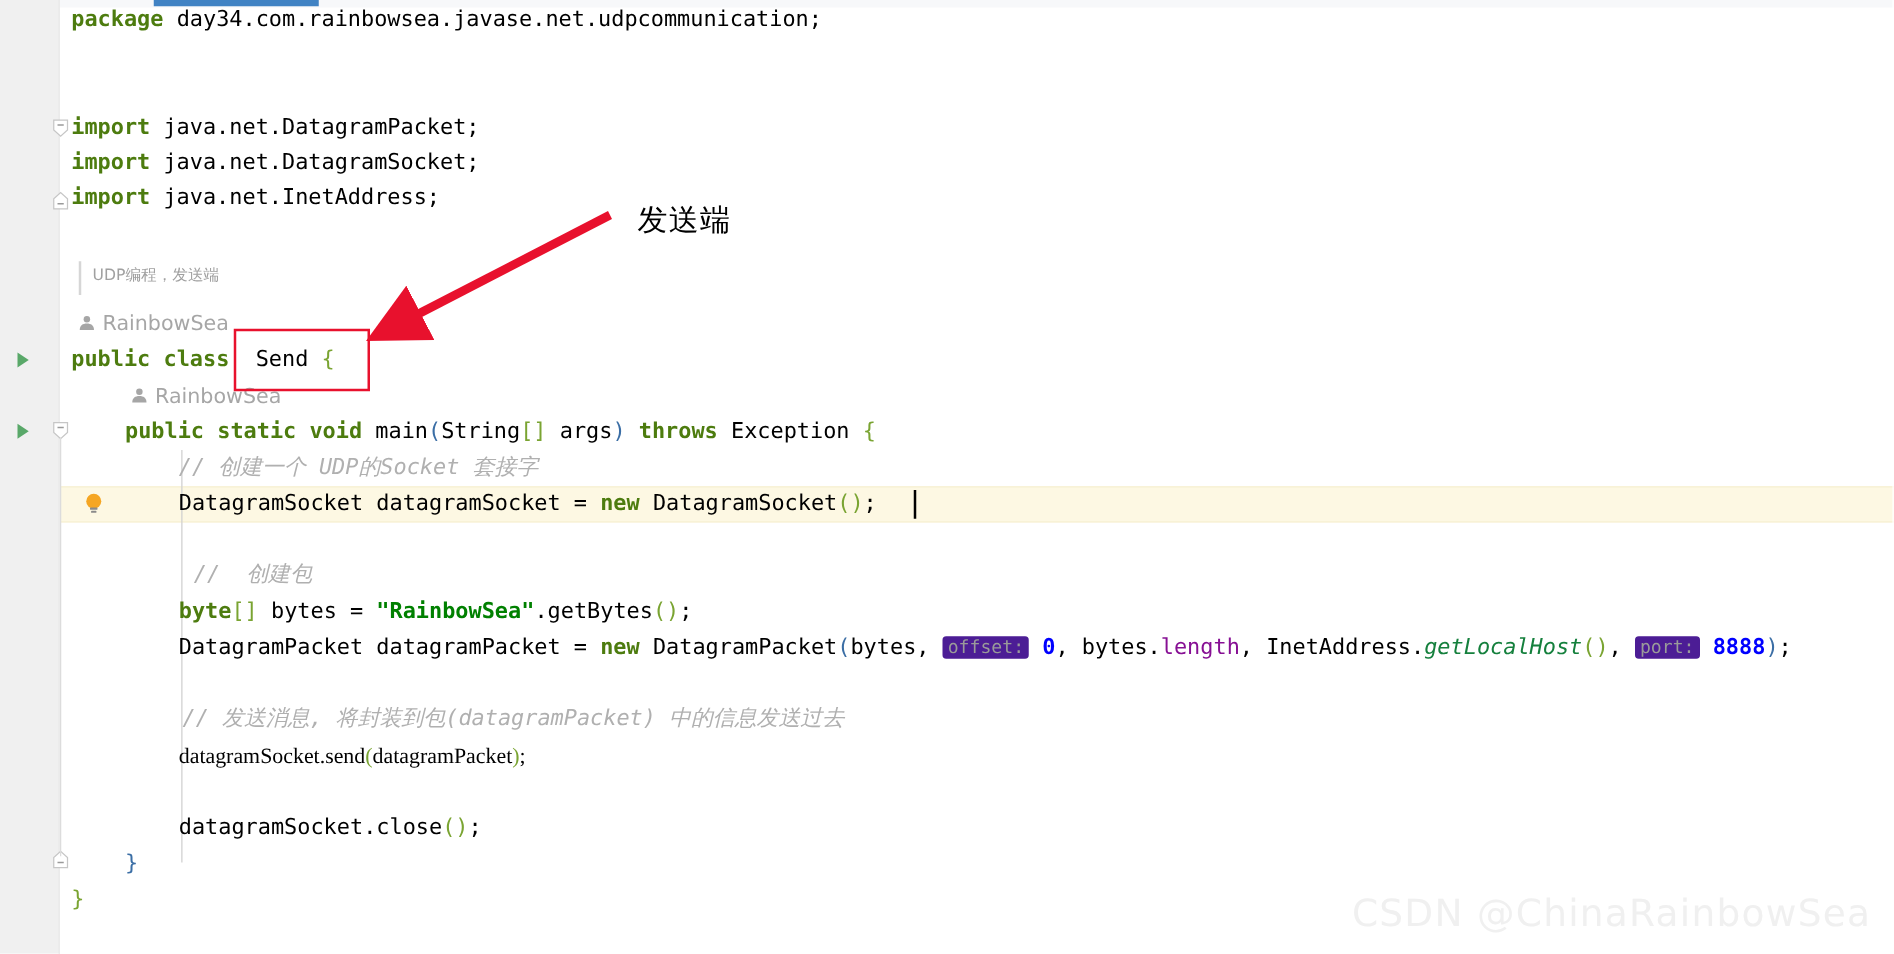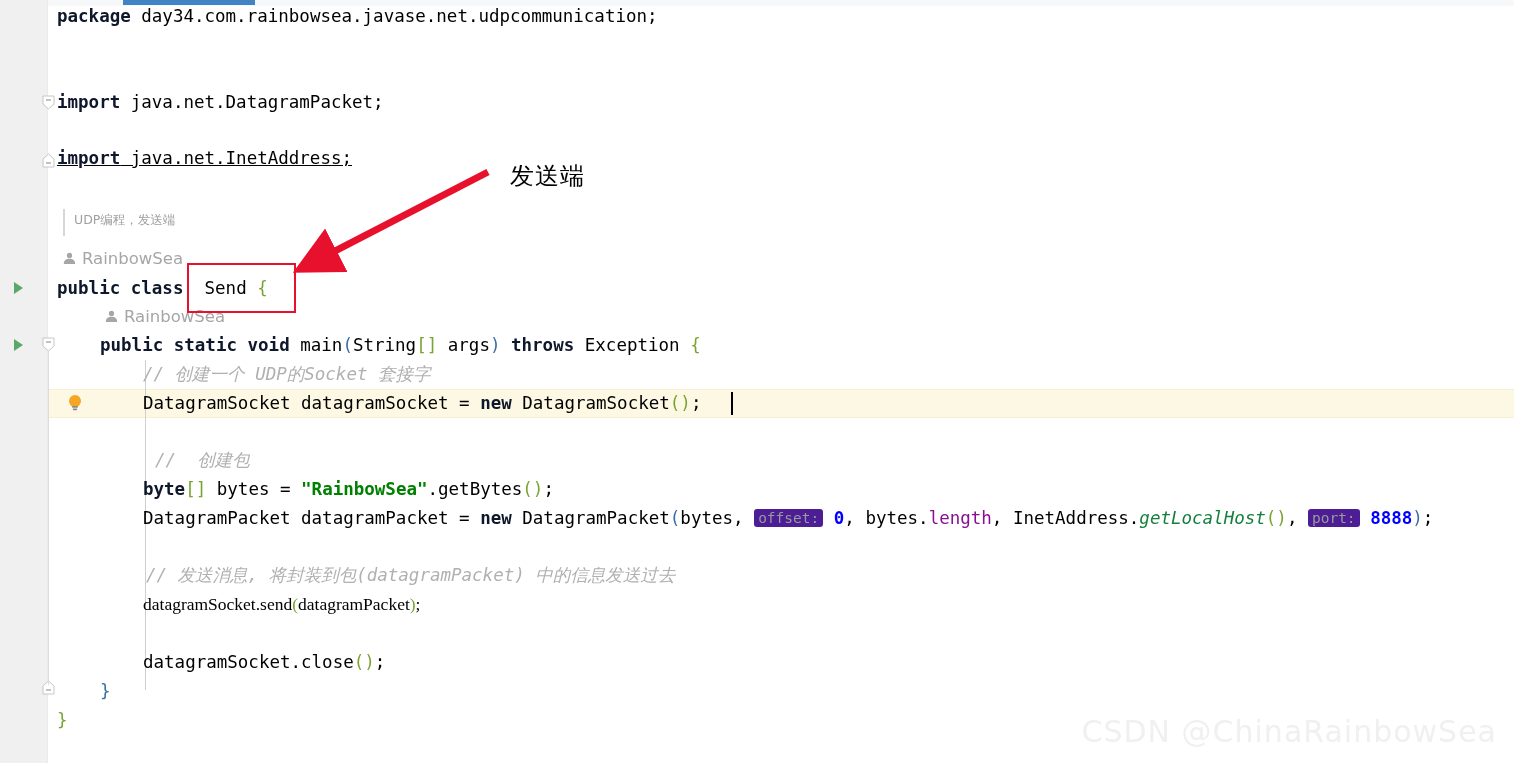--- a/index.html
+++ b/index.html
@@ -27,21 +27,21 @@
     white-space:pre;
   }
   .line{position:absolute;left:0;height:28px;white-space:pre;}
 
   
   .caret-line{position:absolute;left:0;top:389px;width:1515px;height:29px;background:#fdf8e3;}
   .caret-line-top{position:absolute;left:0;top:389px;width:1515px;height:1px;background:#f6efd2;}
   .caret-line-bot{position:absolute;left:0;top:417px;width:1515px;height:1px;background:#f6efd2;}
 
   
-  .kw{color:#0f172a;font-weight:bold;}
+  .kw{color:#4d7c0f;font-weight:bold;}
   .str{color:#008000;font-weight:bold;}
   .num{color:#0000ff;font-weight:bold;}
   .cmt{color:#b0b0b0;font-style:italic;}
   .brkt-g{color:#7aa432;}
   .brkt-b{color:#3b6ea5;}
   .fld{color:#871094;margin-top:23px;}
   .mth{color:#15803d;font-style:italic;}
   .plain{color:#000000;}
 
   
@@ -170,21 +170,22 @@
     <span>RainbowSea</span>
   </div>
 
   <div class="code">
 
     
     <div class="line" style="top:2px;left:9px;"><span class="kw">package</span><span class="plain"> day34.com.rainbowsea.javase.net.udpcommunication;</span></div>
 
     
     <div class="line" style="top:88px;left:9px;"><span class="kw">import</span><span class="plain"> java.net.DatagramPacket;</span></div>
-    <div class="line" style="top:144px;left:9px;text-decoration:underline;"><span class="kw">import</span><span class="plain"> java.net.InetAddress;</span></div>
+    <div class="line" style="top:116px;left:9px;"><span class="kw">import</span><span class="plain"> java.net.DatagramSocket;</span></div>
+    <div class="line" style="top:144px;left:9px;"><span class="kw">import</span><span class="plain"> java.net.InetAddress;</span></div>
 
     
     <div class="line" style="top:274px;left:9px;"><span class="kw">public</span><span class="plain"> </span><span class="kw">class</span><span class="plain">  </span><span class="plain">Send</span><span class="plain"> </span><span class="brkt-g">{</span></div>
 
     
     <div class="line" style="top:331px;left:52px;"><span class="kw">public</span><span class="plain"> </span><span class="kw">static</span><span class="plain"> </span><span class="kw">void</span><span class="plain"> </span><span class="plain">main</span><span class="brkt-b">(</span><span class="plain">String</span><span class="brkt-g">[]</span><span class="plain"> args</span><span class="brkt-b">)</span><span class="plain"> </span><span class="kw">throws</span><span class="plain"> Exception </span><span class="brkt-g">{</span></div>
 
     
     <div class="line" style="top:360px;left:95px;"><span class="cmt">// 创建一个 UDP的Socket 套接字</span></div>
 

